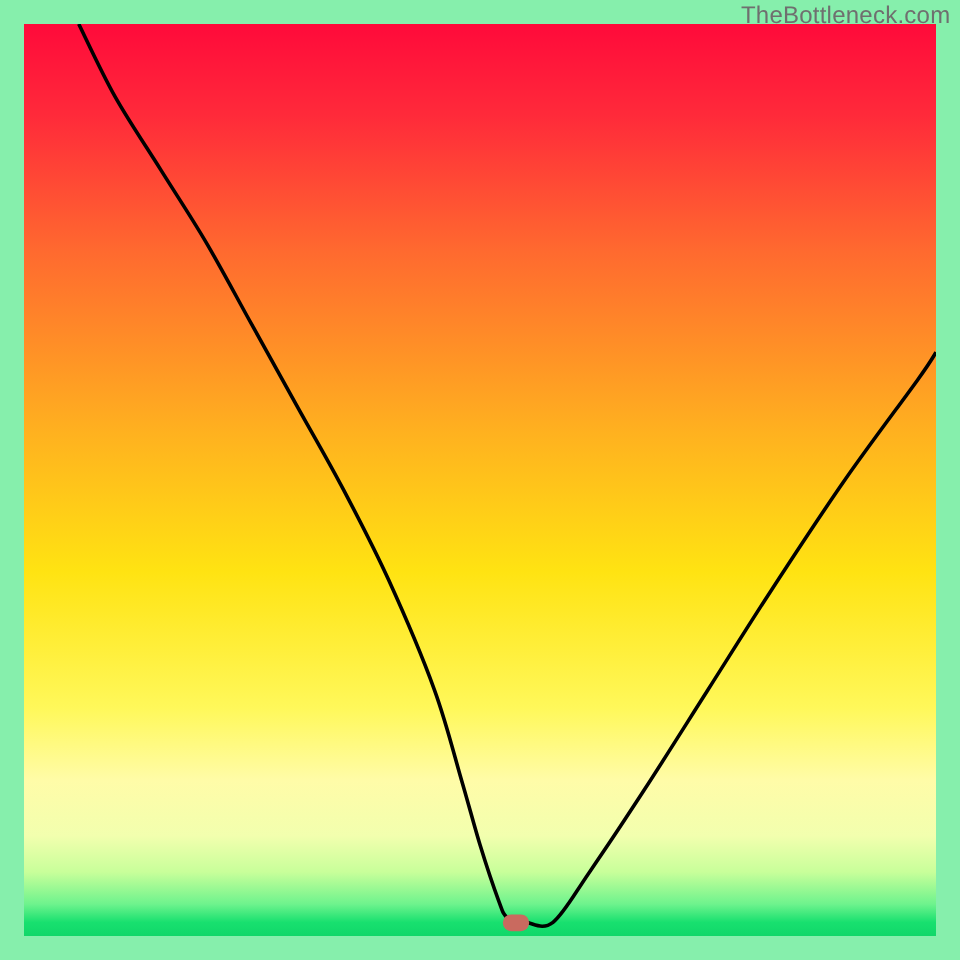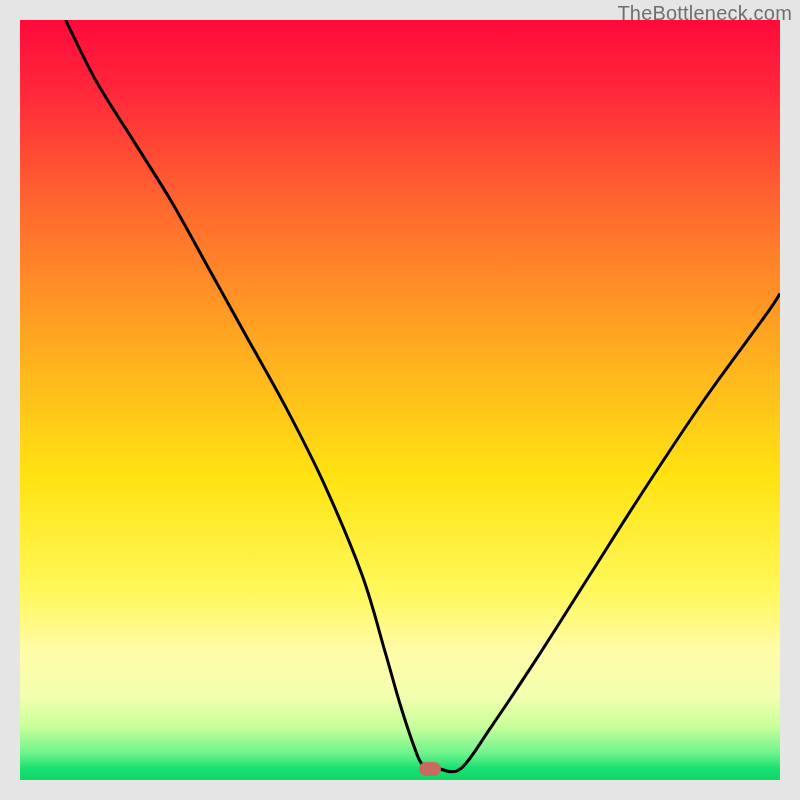--- a/index.html
+++ b/index.html
@@ -10,21 +10,21 @@
     background: #000;
     overflow: hidden;
     font-family: Arial, Helvetica, sans-serif;
   }
   .frame {
     position: absolute;
     left: 0;
     top: 0;
     width: 800px;
     height: 800px;
-    background: #e5e5e5;
+    background: #86efac;
   }
   .plot-area {
     position: absolute;
     left: 20px;
     top: 20px;
     width: 760px;
     height: 760px;
     overflow: hidden;
   }
   .gradient {

